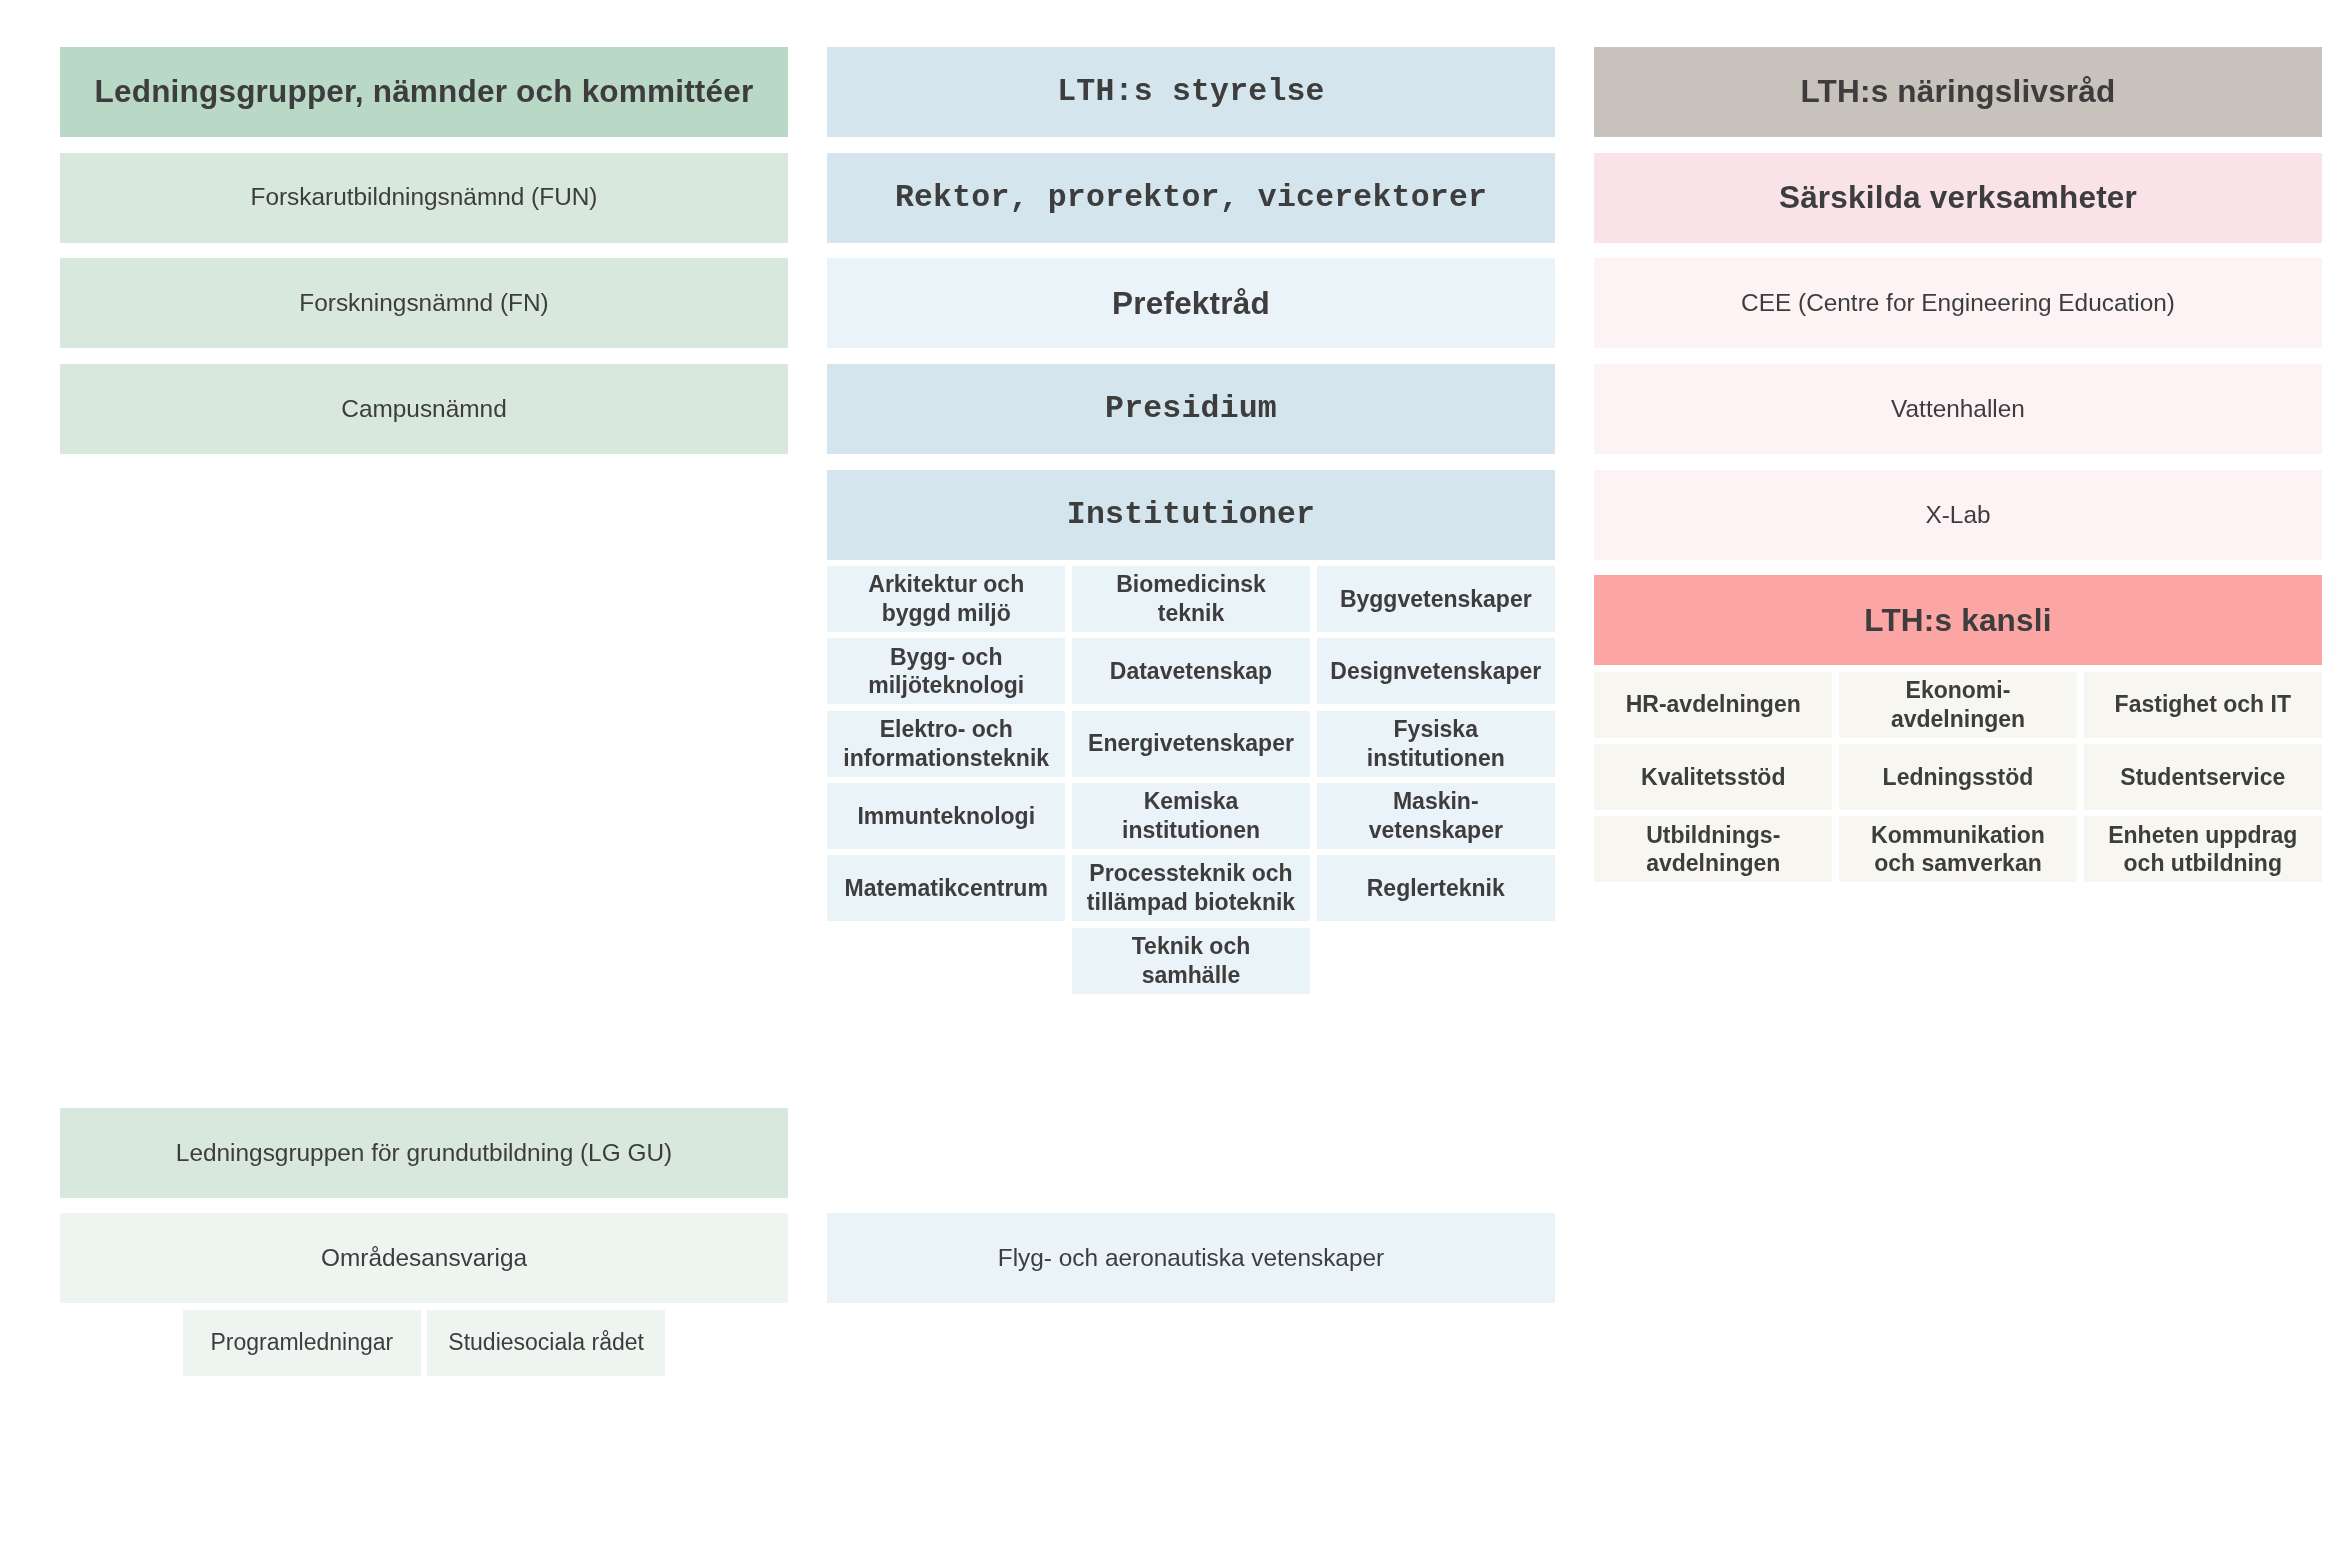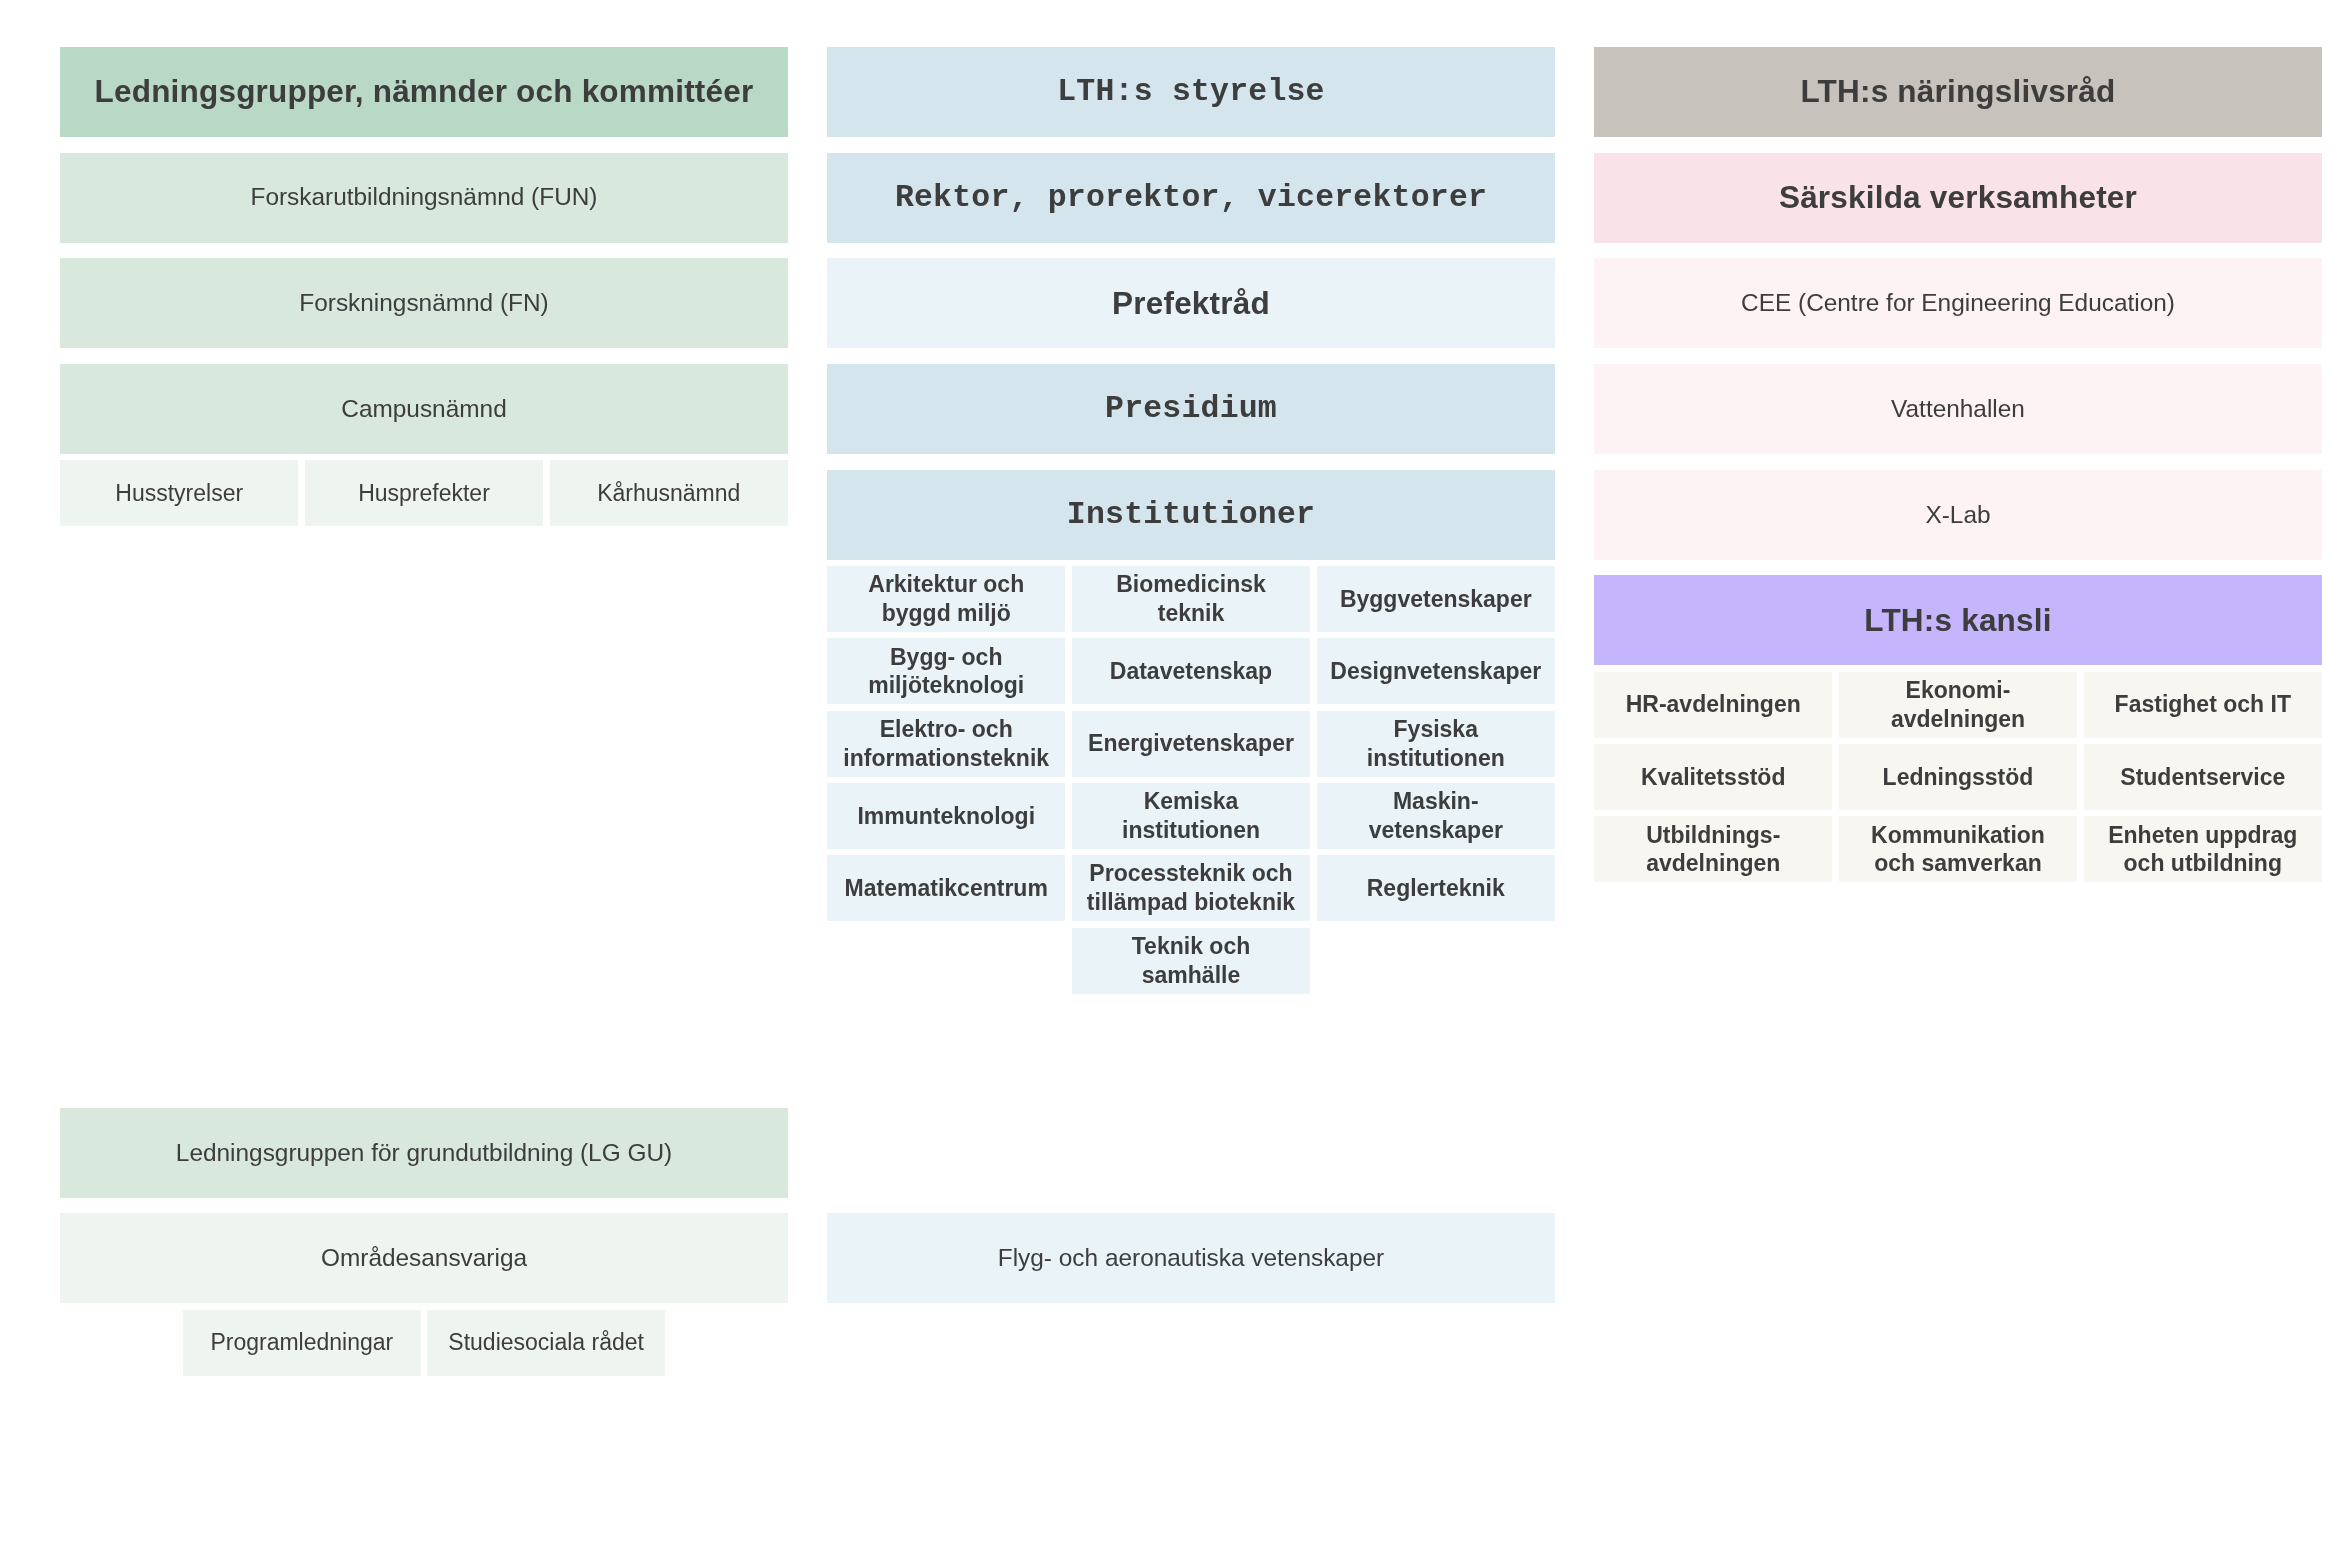--- a/index.html
+++ b/index.html
@@ -39,21 +39,21 @@
 
   
   .b-hdr  { background:#d4e5ed;font-family:Liberation Mono, monospace; }
   .b-lite { background:#eaf3f7; }
   .b-sub  { background:#eaf3f7; }
 
   
   .n-hdr  { background:#c7c2bb; }
   .p-hdr  { background:#fae3e8; }
   .p-main { background:#fdf2f4; }
-  .k-hdr  { background:#c4b5fd; }
+  .k-hdr  { background:#fca5a5; }
   .k-sub  { background:#f7f6f0; }
 
   
   .row3 { display:flex; gap:6.3px; }
   .row3 > .box { flex:1 1 0; }
 
   .row2-center { display:flex; gap:6.3px; justify-content:center; }
   .row2-center > .box { flex:0 0 238px; }
 
   .grid3 { display:grid; grid-template-columns:repeat(3,1fr); gap:6.3px;font-weight:bold; }
@@ -71,25 +71,20 @@
   <div class="col">
 
     <div class="box hdr g-hdr">Ledningsgrupper, nämnder och kommittéer</div>
 
     <div class="box main g-main">Forskarutbildningsnämnd (FUN)</div>
 
     <div class="box main g-main">Forskningsnämnd (FN)</div>
 
     <div class="col tight">
       <div class="box main g-main">Campusnämnd</div>
-      <div class="row3">
-        <div class="box sub g-sub">Husstyrelser</div>
-        <div class="box sub g-sub">Husprefekter</div>
-        <div class="box sub g-sub">Kårhusnämnd</div>
-      </div>
     </div>
 
     <div class="box main g-main">Ledningsgruppen för grundutbildning (LG GU)</div>
 
     <div class="col tight">
       <div class="box main g-sub">Områdesansvariga</div>
       <div class="row2-center">
         <div class="box sub g-sub">Programledningar</div>
         <div class="box sub g-sub">Studiesociala rådet</div>
       </div>

